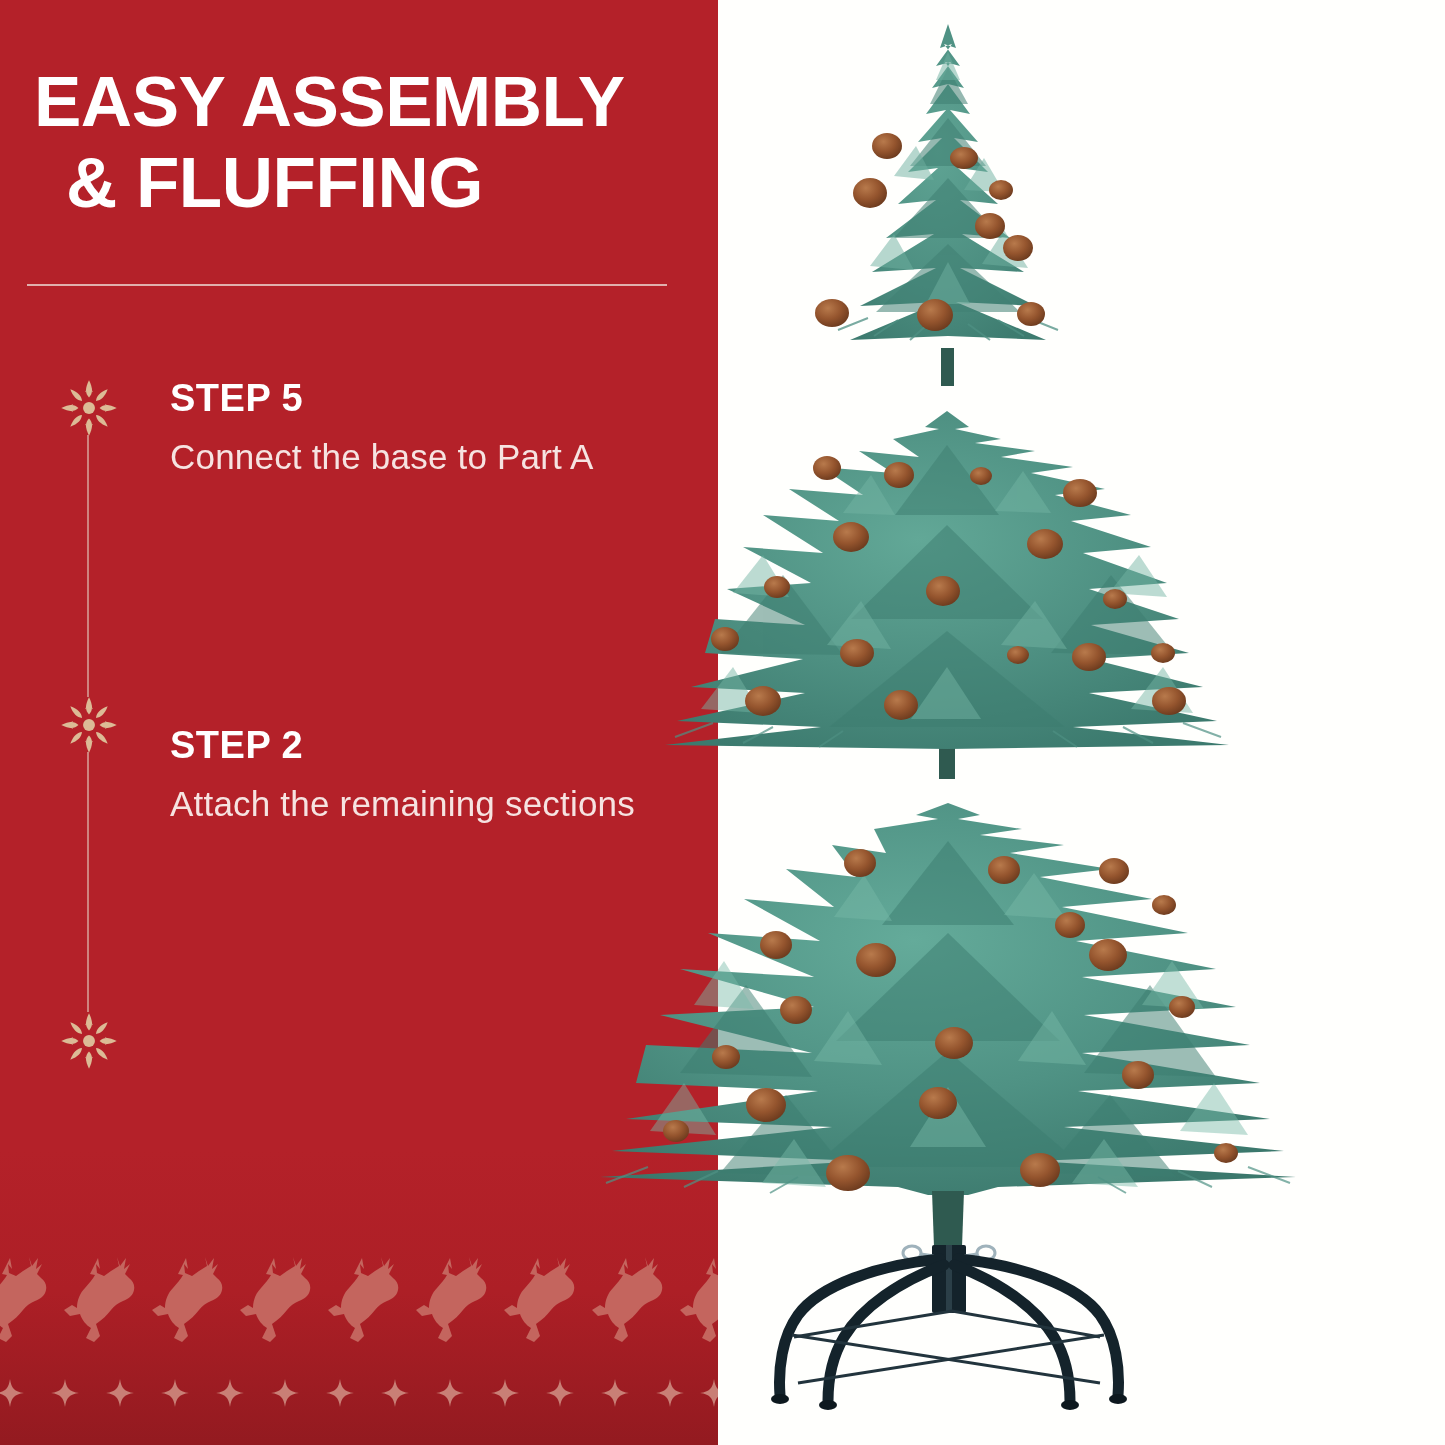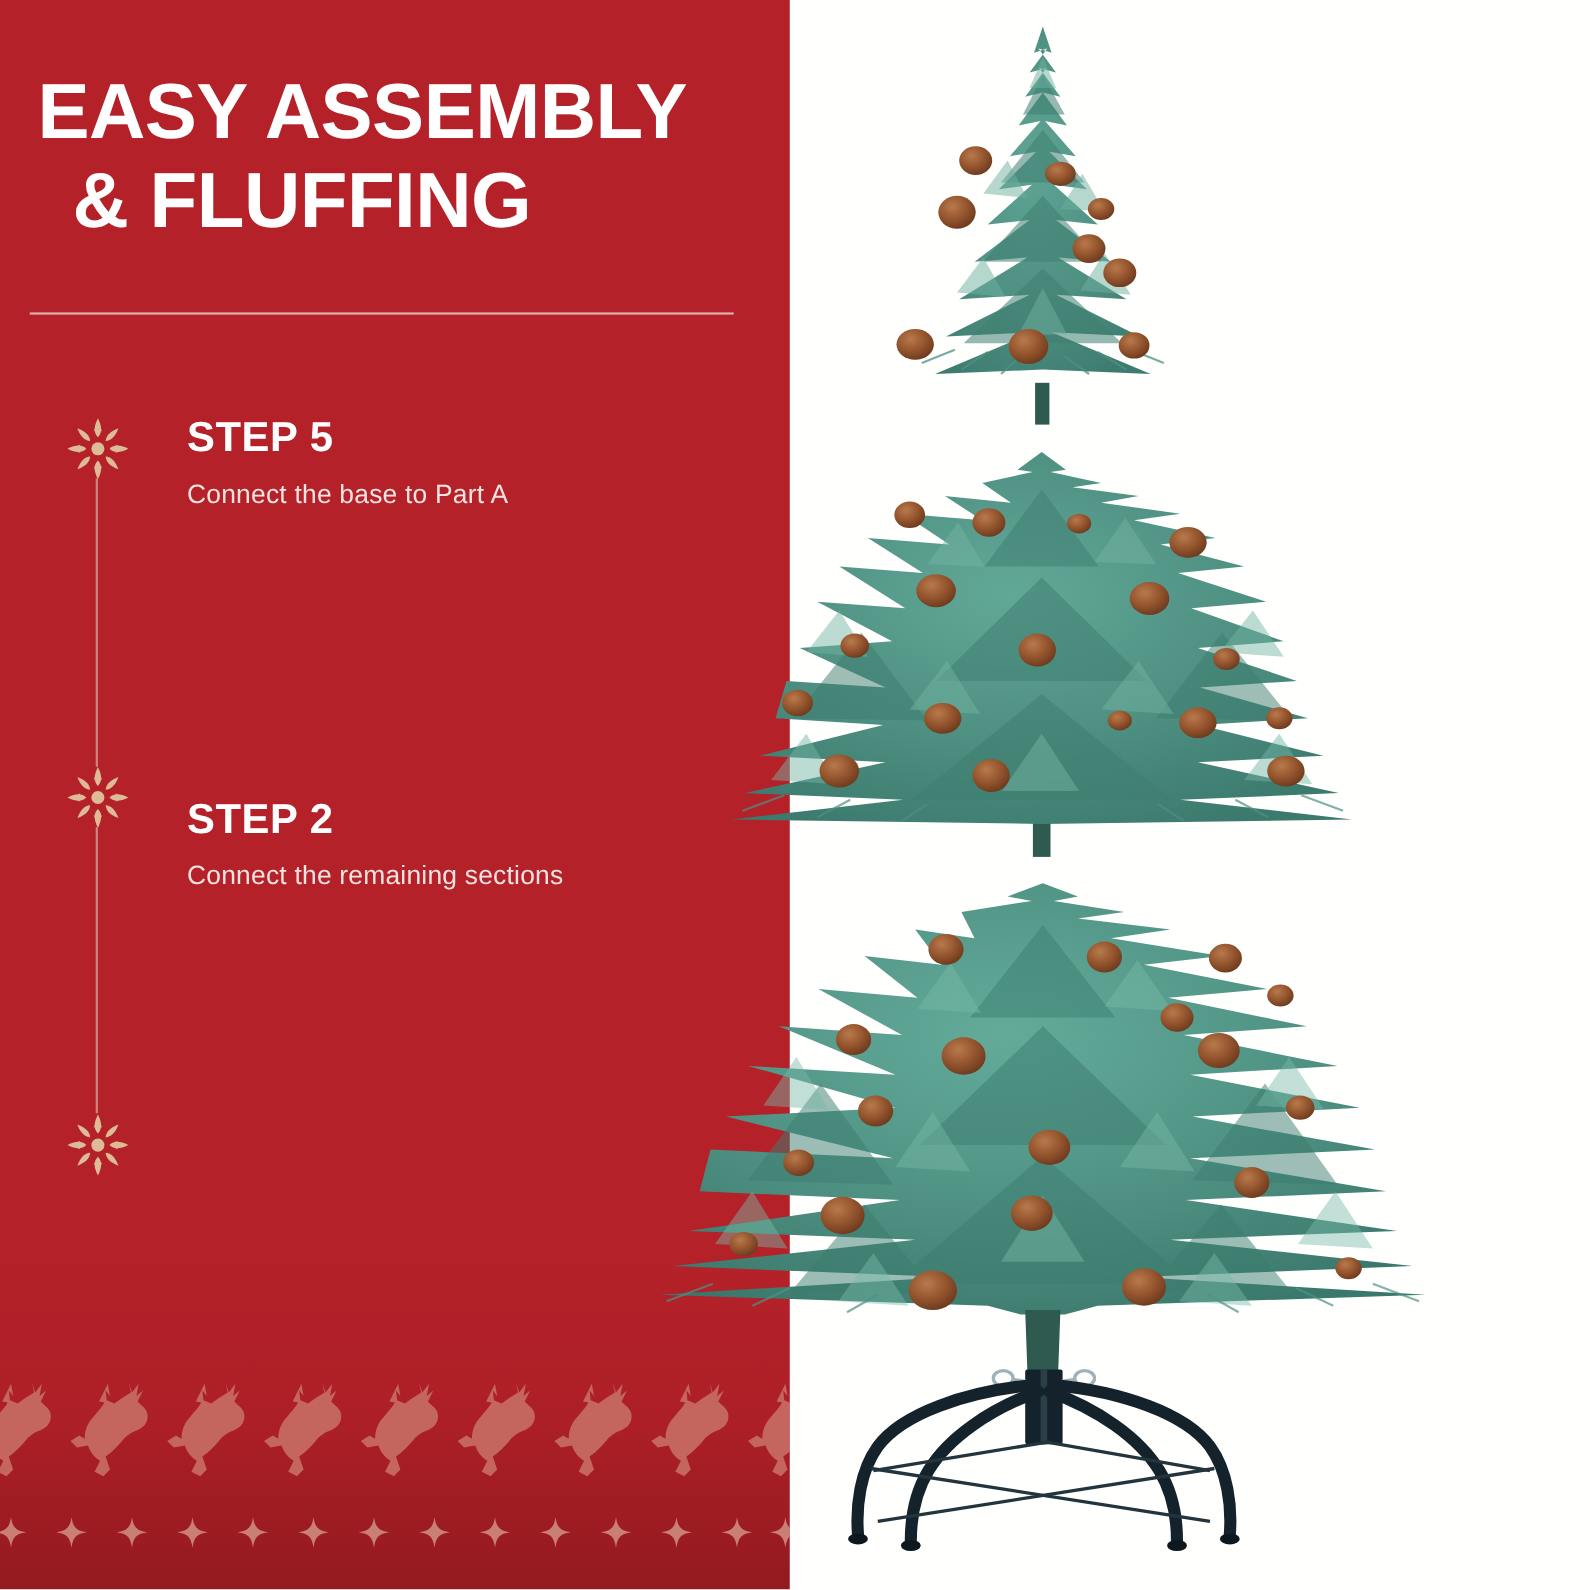--- a/index.html
+++ b/index.html
@@ -54,21 +54,21 @@
   }
   .step-title {
     color:#ffffff;
     font-size:38px;
     font-weight:bold;
     letter-spacing:0.5px;
     line-height:1.1;
   }
   .step-desc {
     color:#f6e3e1;
-    font-size:24px;
+    font-size:35px;
     font-weight:300;
     line-height:1.32;
     margin-top:14px;
     letter-spacing:0.2px;
   }
   #step-1 { top:378px; }
   #step-2 { top:725px; }
   #step-3 { top:1012px; }
 
   
@@ -201,21 +201,21 @@
       </svg>
     </div>
 
     <div class="step" id="step-1">
       <div class="step-title">STEP 5</div>
       <div class="step-desc">Connect the base to Part A</div>
     </div>
 
     <div class="step" id="step-2">
       <div class="step-title">STEP 2</div>
-      <div class="step-desc">Connect the remaining sections</div>
+      <div class="step-desc">Attach the remaining sections</div>
     </div>
 
 
     <svg id="reindeer-band" viewBox="0 0 718 120" preserveAspectRatio="none">
       <defs>
         <g id="deer">
           <path fill="#c4655e" d="M24 6 L26 17 L22 12 L23 21 L30 24 L37 19 L45 14 L43 5 L46 14 L52 6
             L50 17 L56 12 L51 22 L55 26 C59 29 61 33 60 38 C59 44 54 47 49 49
             C44 51 40 54 37 58 C33 63 28 68 22 72 L26 84 L20 90 L12 86 L17 76
             C12 73 8 68 6 62 L-4 64 L-10 58 L-2 53 L3 56 C3 48 6 41 11 36

